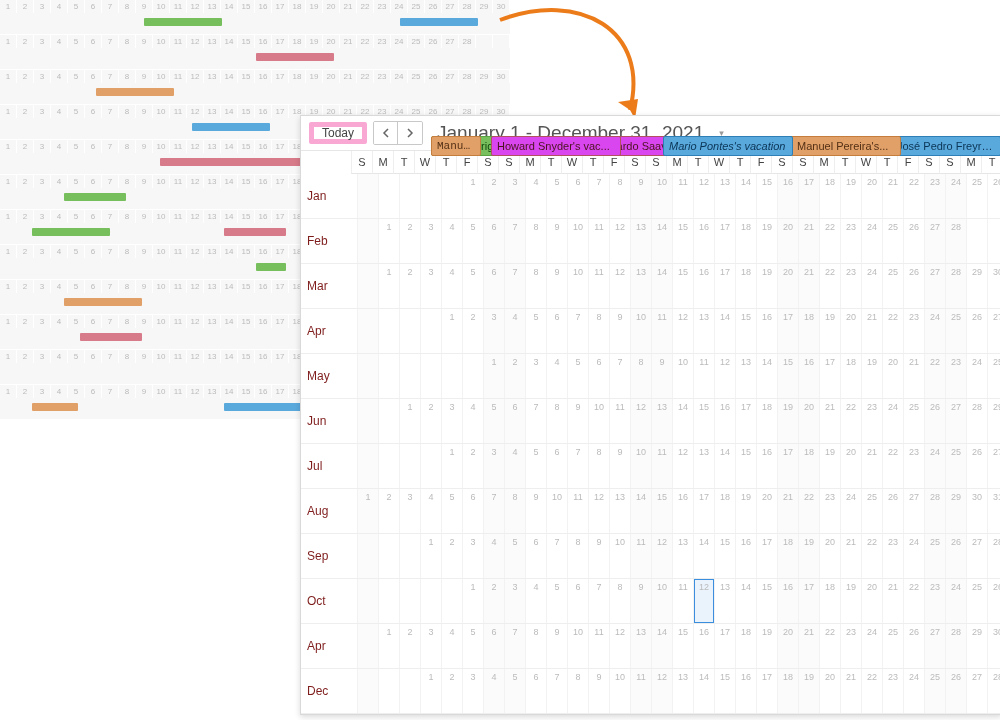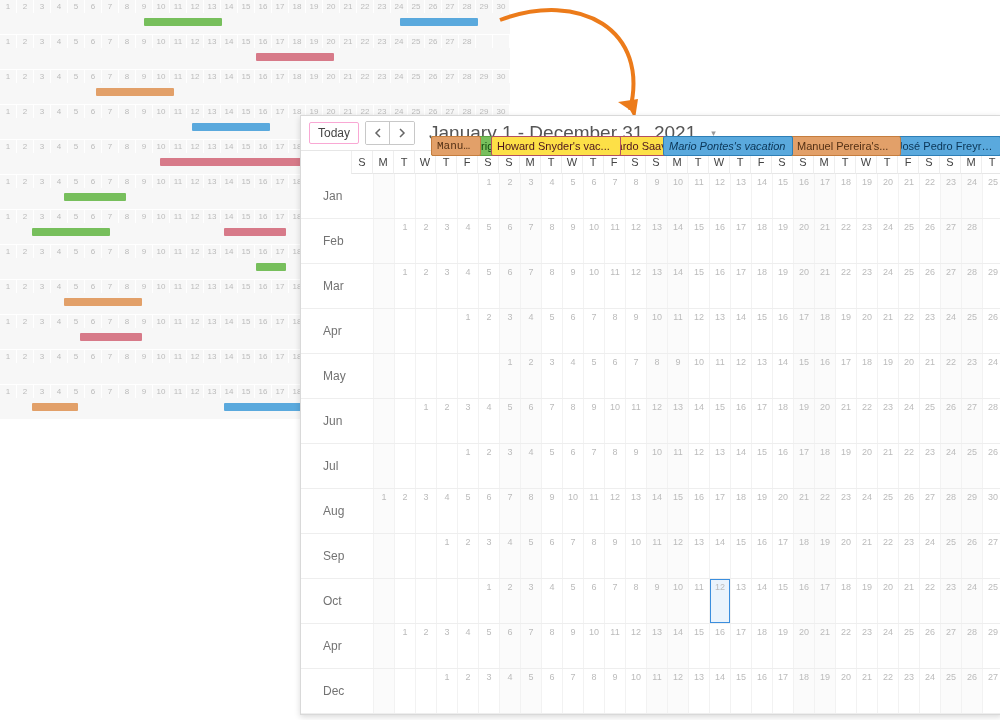--- a/index.html
+++ b/index.html
@@ -8,42 +8,42 @@
 .bg-cal{position:absolute;left:0;top:0;width:510px;background:#f7f7f7;font-size:8px;color:#bbb;overflow:hidden}
 .bg-row{position:relative;height:34px;border-bottom:1px solid #fff}
 .bg-days{display:flex}
 .bg-day{flex:0 0 16px;height:13px;line-height:13px;text-align:center;border-right:1px solid #fff}
 .bg-bar{position:absolute;height:8px;border-radius:1px}
 
 .arrow{position:absolute;left:490px;top:0;width:200px;height:140px;pointer-events:none}
 
 .panel{position:absolute;left:300px;top:115px;width:700px;background:#fff;border:1px solid #d9d9d9;box-shadow:0 2px 6px rgba(0,0,0,.15)}
 .toolbar{display:flex;align-items:center;gap:6px;padding:5px 8px;border-bottom:1px solid #e6e6e6}
-.btn{height:22px;min-width:22px;padding:0 8px;border:1px solid #f9a8d4;background:#fff;border-radius:2px;font-size:12px;color:#444;display:flex;align-items:center;justify-content:center;cursor:pointer}
+.btn{height:22px;min-width:22px;padding:0 8px;border:5px solid #f9a8d4;background:#fff;border-radius:2px;font-size:12px;color:#444;display:flex;align-items:center;justify-content:center;cursor:pointer}
 .btn.icon{padding:0;width:24px}
 .nav-group{display:flex;border:1px solid #c8c8c8;border-radius:2px;overflow:hidden}
 .nav-group .btn{border:none;border-right:1px solid #c8c8c8;border-radius:0}
 .nav-group .btn:last-child{border-right:none}
 .range{font-size:19px;color:#555;margin-left:8px;display:flex;align-items:center;gap:15px}
 .range .drop{font-size:9px;color:#999}
 
 .grid{}
 .dow-row{display:flex}
 .month-col{flex:0 0 50px}
 .day-hdr{flex:0 0 20px;height:22px;line-height:22px;text-align:center;font-size:11px;color:#444;border-left:1px solid #eee;border-bottom:1px solid #e6e6e6}
 .month-row{display:flex;border-bottom:1px solid #eee}
-.month-label{flex:0 0 50px;height:44px;line-height:44px;padding-left:22px;font-size:12px;color:#737373}
+.month-label{flex:0 0 50px;height:44px;line-height:44px;padding-left:6px;font-size:12px;color:#7f1d1d}
 .day-col{position:relative;flex:0 0 20px;height:44px;border-left:1px solid #f2f2f2}
 .day-col .num{position:absolute;top:3px;left:0;right:0;text-align:center;font-size:9px;color:#bbb}
 .day-col.wkend{background:#fbfbfb}
 .day-col.hl{box-shadow:inset 0 0 0 1px #3b8ede;background:#eaf3fc}
 .event{position:absolute;top:20px;height:18px;line-height:18px;font-size:11px;color:#333;padding:0 5px;overflow:hidden;white-space:nowrap;text-overflow:ellipsis;border-radius:2px;border:1px solid rgba(0,0,0,.15)}
 .c-green{background:#77bf5c;border-color:#5aa342;color:#124a0f}
 .c-blue{background:#5aa9dd;border-color:#2e7fb6;color:#0a3556}
-.c-red{background:#fde047;border-color:#b24f60;color:#4c1320}
+.c-red{background:#d946ef;border-color:#b24f60;color:#4c1320}
 .c-orange{background:#e2a069;border-color:#c57d3e;color:#543014}
 </style>
 </head>
 <body>
 <div class="stage">
 
 <div class="bg-cal">
       <div class="bg-row">
         <div class="bg-days">
           <div class="bg-day">1</div>

